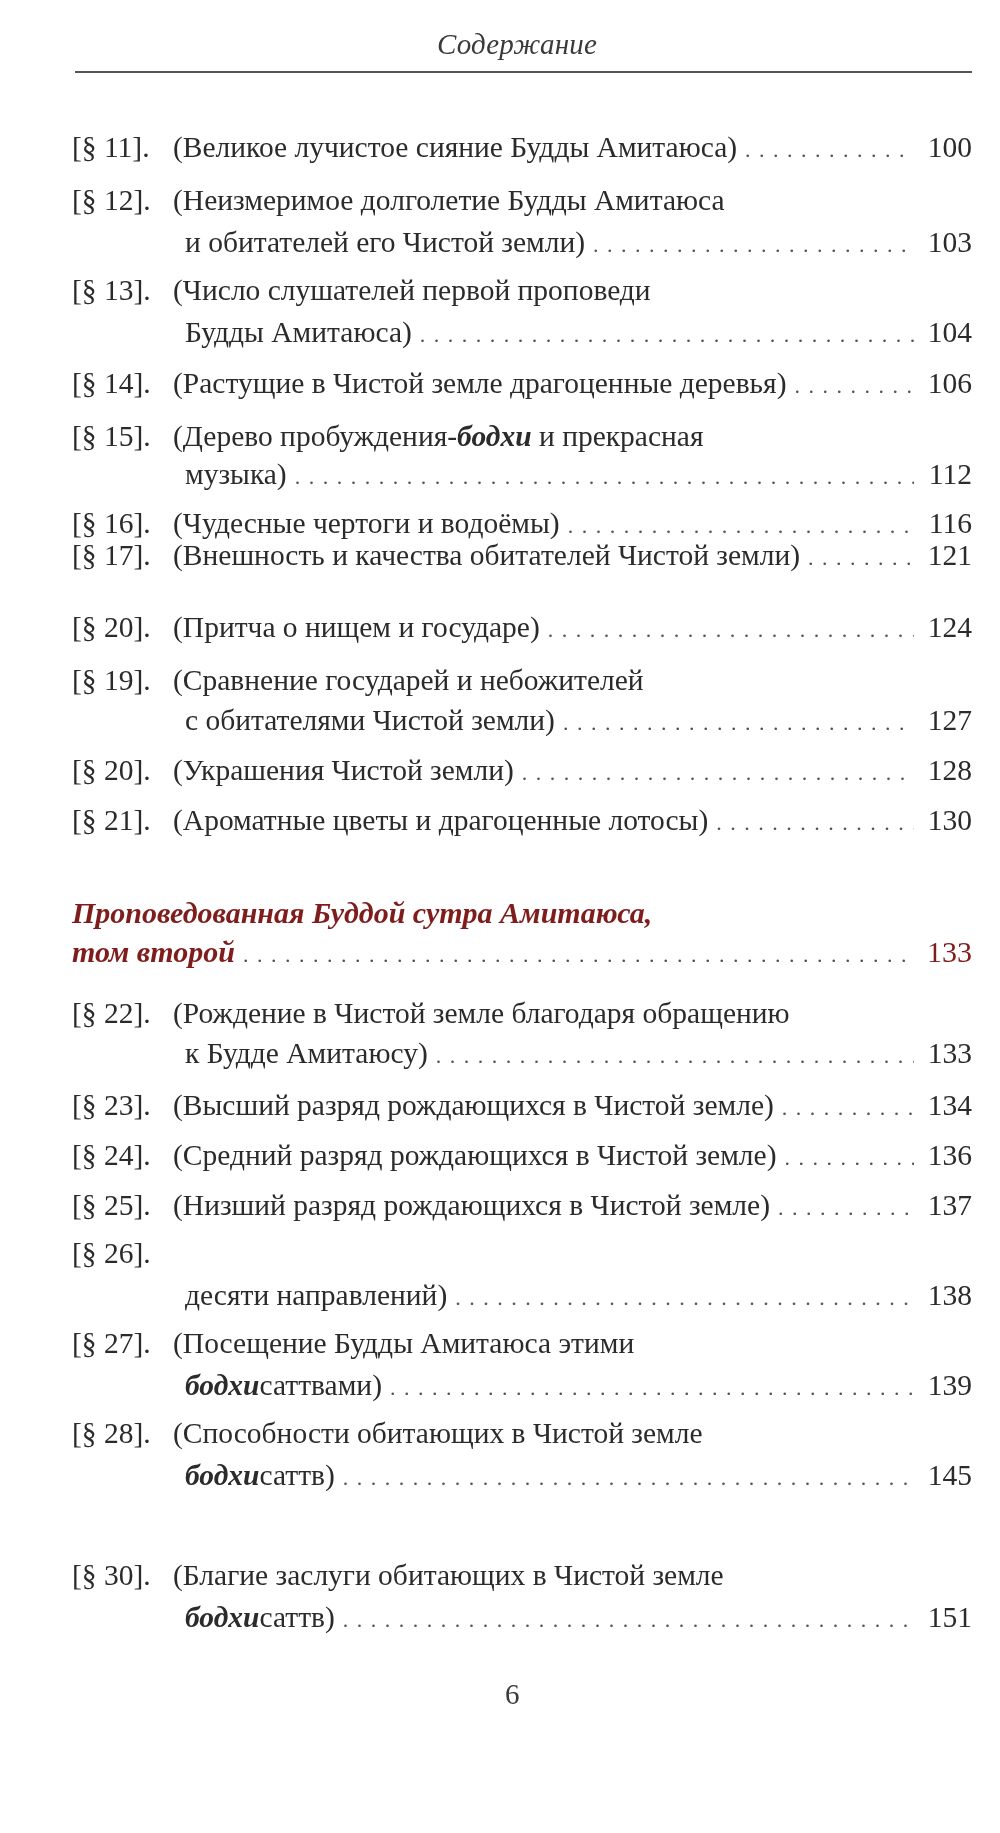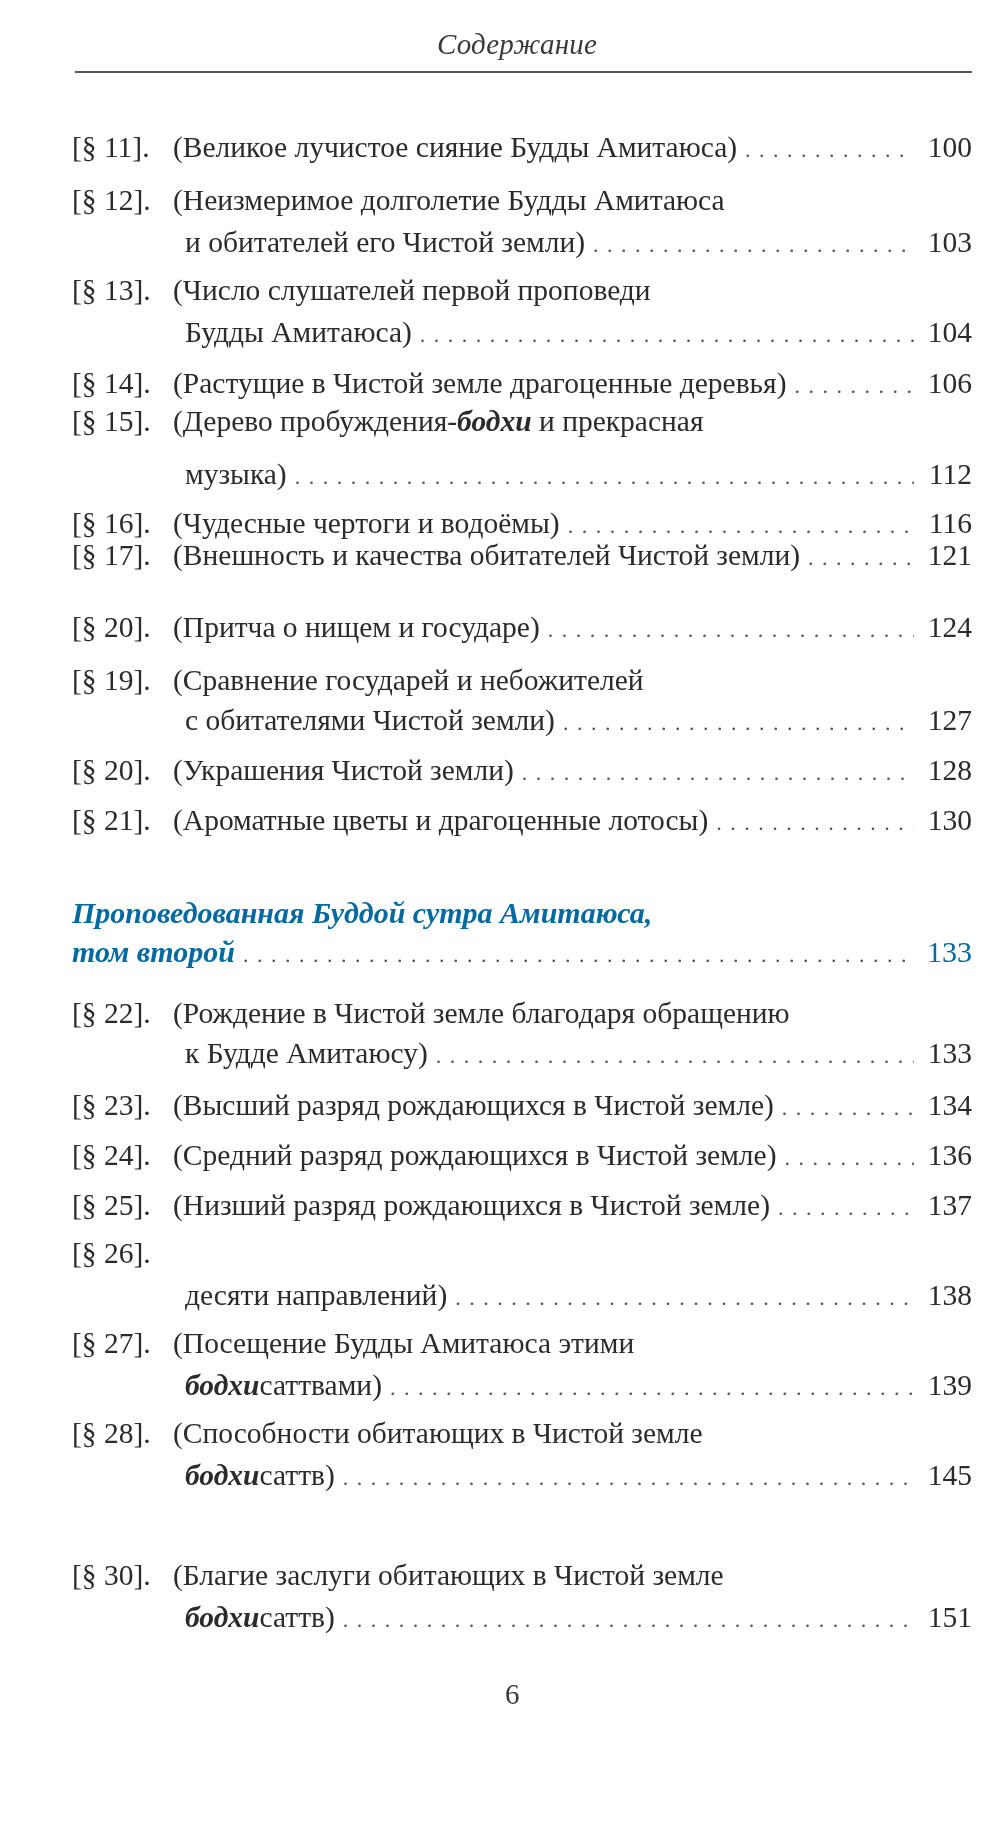--- a/index.html
+++ b/index.html
@@ -11,21 +11,21 @@
   .toc { position: absolute; left: 0; top: 0; width: 1000px; height: 1833px; }
   .line { position: absolute; left: 72px; right: 28px; height: 42px; line-height: 42px;
           font-size: 29.5px; display: flex; align-items: baseline; white-space: nowrap; }
   .line.cont { left: 185px; }
   .sec { flex: 0 0 auto; width: 101px; }
   .txt { flex: 0 0 auto; }
   .txt i { font-style: italic; font-weight: bold; }
   .dots { flex: 1 1 auto; overflow: hidden; margin: 0 6px 0 8px; color: #555; letter-spacing: 6px; font-size: 22px; }
   .dots::before { content: ". . . . . . . . . . . . . . . . . . . . . . . . . . . . . . . . . . . . . . . . . . . . . . . . . . . . . . . . . . . . . . . . . . . . . . . . . . . . ."; letter-spacing: 0; word-spacing: 3px; }
   .page { flex: 0 0 auto; text-align: right; min-width: 52px; }
-  .heading { font-weight: bold; font-style: italic; font-size: 30px; color: #0369a1; }
+  .heading { font-weight: bold; font-style: italic; font-size: 30px; color: #7f1d1d; }
   .pagenum { position: absolute; left: 505px; top: 1678px; font-size: 29px; color: #3a3a3a; }
 </style>
 </head>
 <body>
 
 <div class="running-head">Содержание</div>
 <div class="rule"></div>
 
 <div class="toc">
 
@@ -56,21 +56,21 @@
     <span class="page">104</span>
   </div>
 
   <div class="line" style="top:362px">
     <span class="sec">[§ 14].</span>
     <span class="txt">(Растущие в Чистой земле драгоценные деревья)</span>
     <span class="dots" style="flex:1 1 auto;min-width:0"></span>
     <span class="page">106</span>
   </div>
 
-  <div class="line" style="top:400px">
+  <div class="line" style="top:415px">
     <span class="sec">[§ 15].</span>
     <span class="txt">(Дерево пробуждения-<i>бодхи</i> и прекрасная</span>
   </div>
   <div class="line cont" style="top:453px">
     <span class="txt">музыка)</span>
     <span class="dots"></span>
     <span class="page">112</span>
   </div>
 
   <div class="line" style="top:502px">

